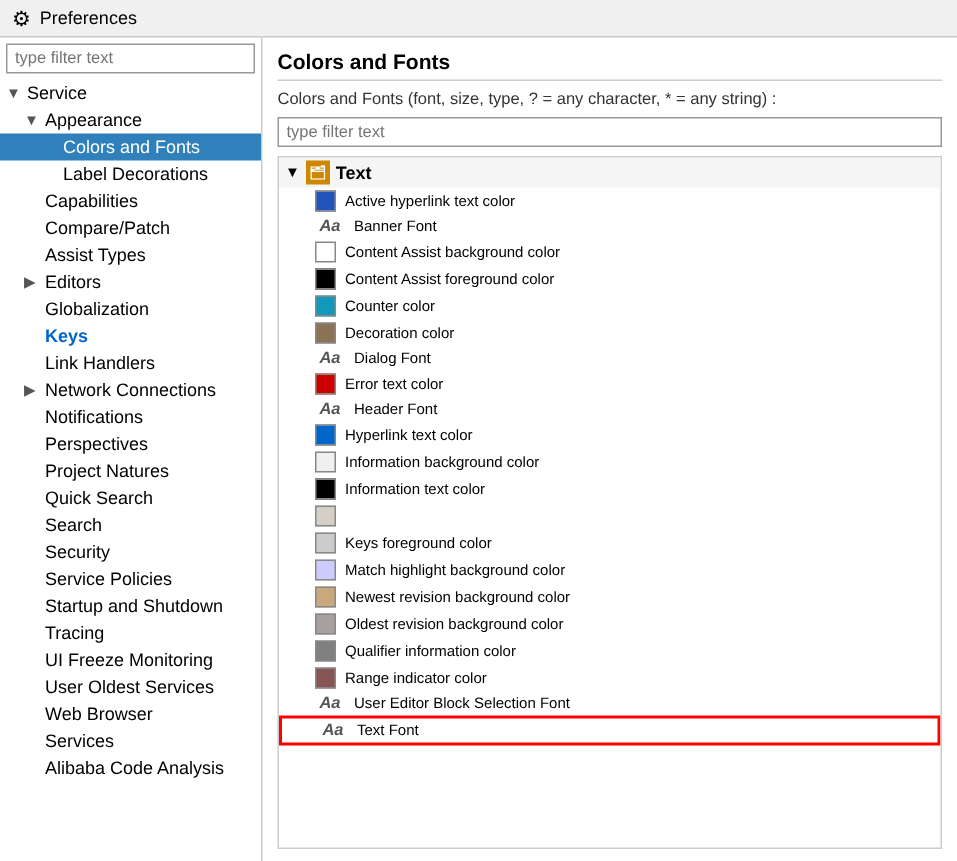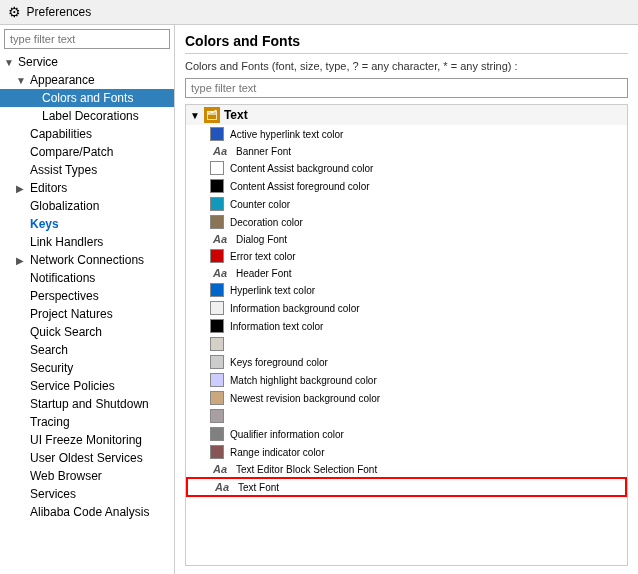--- a/index.html
+++ b/index.html
@@ -344,32 +344,33 @@
         <div class="color-item">
           <span class="color-swatch" style="background: rgb(204, 204, 255);"></span>
           <span class="color-label">Match highlight background color</span>
         </div>
         <div class="color-item">
           <span class="color-swatch" style="background: rgb(200, 168, 124);"></span>
           <span class="color-label">Newest revision background color</span>
         </div>
         <div class="color-item">
           <span class="color-swatch" style="background: rgb(168, 160, 160);"></span>
+          <span class="color-label">Oldest revision background color</span>
         </div>
         <div class="color-item">
           <span class="color-swatch" style="background: rgb(128, 128, 128);"></span>
           <span class="color-label">Qualifier information color</span>
         </div>
         <div class="color-item">
           <span class="color-swatch" style="background: rgb(136, 85, 85);"></span>
           <span class="color-label">Range indicator color</span>
         </div>
         <div class="color-item">
           <span class="font-indicator" style="color: rgb(85, 85, 85); font-size: 11px;">Aa</span>
-          <span class="color-label">Text Editor Block Selection Font</span>
+          <span class="color-label">User Editor Block Selection Font</span>
         </div>
         <div class="color-item highlighted" style="border: 2px solid red; background: rgb(255, 255, 255);">
           <span class="font-indicator" style="color: rgb(85, 85, 85); font-size: 11px;">Aa</span>
           <span class="color-label">Text Font</span>
         </div>
       </div>
   </div>
 
 </div>
 

